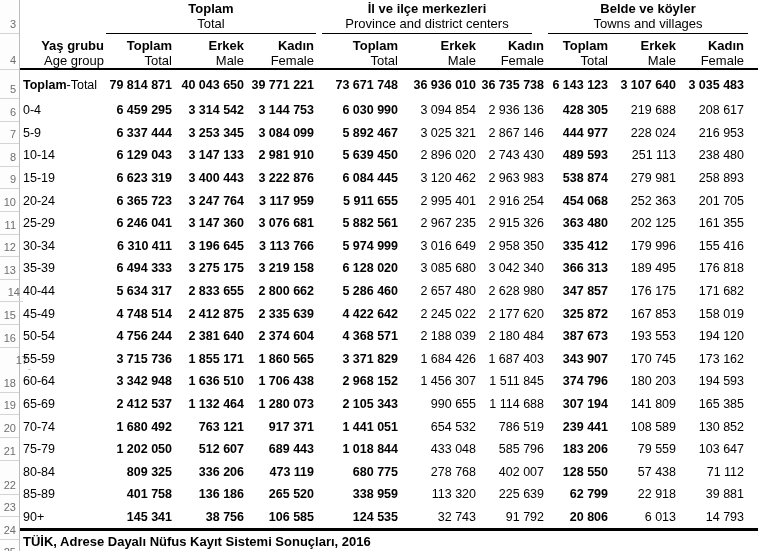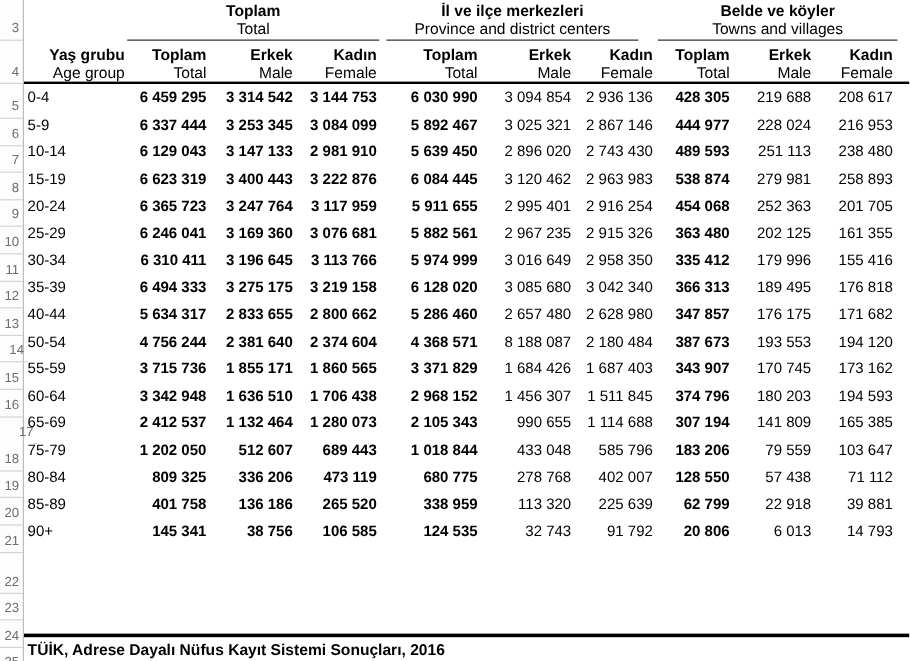--- a/index.html
+++ b/index.html
@@ -140,20 +140,32 @@
             </td>
             <td class="sub">
               <div class="ln bold">Erkek</div>
               <div class="ln">Male</div>
             </td>
             <td class="sub">
               <div class="ln bold">Kadın</div>
               <div class="ln">Female</div>
             </td>
           </tr>
+          <tr class="h5">
+            <td class="age"><span class="bold">Toplam</span><span class="reg">-Total</span></td>
+            <td class="num b">79 814 871</td>
+            <td class="num b">40 043 650</td>
+            <td class="num b">39 771 221</td>
+            <td class="num b">73 671 748</td>
+            <td class="num b">36 936 010</td>
+            <td class="num b">36 735 738</td>
+            <td class="num b">6 143 123</td>
+            <td class="num b">3 107 640</td>
+            <td class="num b">3 035 483</td>
+          </tr>
           <tr class="hd">
             <td class="age">0-4</td>
             <td class="num b">6 459 295</td>
             <td class="num b">3 314 542</td>
             <td class="num b">3 144 753</td>
             <td class="num b">6 030 990</td>
             <td class="num">3 094 854</td>
             <td class="num">2 936 136</td>
             <td class="num b">428 305</td>
             <td class="num">219 688</td>
@@ -203,21 +215,21 @@
             <td class="num b">5 911 655</td>
             <td class="num">2 995 401</td>
             <td class="num">2 916 254</td>
             <td class="num b">454 068</td>
             <td class="num">252 363</td>
             <td class="num">201 705</td>
           </tr>
           <tr class="hd">
             <td class="age">25-29</td>
             <td class="num b">6 246 041</td>
-            <td class="num b">3 169 360</td>
+            <td class="num b">3 147 360</td>
             <td class="num b">3 076 681</td>
             <td class="num b">5 882 561</td>
             <td class="num">2 967 235</td>
             <td class="num">2 915 326</td>
             <td class="num b">363 480</td>
             <td class="num">202 125</td>
             <td class="num">161 355</td>
           </tr>
           <tr class="hd">
             <td class="age">30-34</td>
@@ -249,26 +261,38 @@
             <td class="num b">2 833 655</td>
             <td class="num b">2 800 662</td>
             <td class="num b">5 286 460</td>
             <td class="num">2 657 480</td>
             <td class="num">2 628 980</td>
             <td class="num b">347 857</td>
             <td class="num">176 175</td>
             <td class="num">171 682</td>
           </tr>
           <tr class="hd">
+            <td class="age">45-49</td>
+            <td class="num b">4 748 514</td>
+            <td class="num b">2 412 875</td>
+            <td class="num b">2 335 639</td>
+            <td class="num b">4 422 642</td>
+            <td class="num">2 245 022</td>
+            <td class="num">2 177 620</td>
+            <td class="num b">325 872</td>
+            <td class="num">167 853</td>
+            <td class="num">158 019</td>
+          </tr>
+          <tr class="hd">
             <td class="age">50-54</td>
             <td class="num b">4 756 244</td>
             <td class="num b">2 381 640</td>
             <td class="num b">2 374 604</td>
             <td class="num b">4 368 571</td>
-            <td class="num">8 188 087</td>
+            <td class="num">2 188 039</td>
             <td class="num">2 180 484</td>
             <td class="num b">387 673</td>
             <td class="num">193 553</td>
             <td class="num">194 120</td>
           </tr>
           <tr class="hd">
             <td class="age">55-59</td>
             <td class="num b">3 715 736</td>
             <td class="num b">1 855 171</td>
             <td class="num b">1 860 565</td>
@@ -297,20 +321,32 @@
             <td class="num b">1 132 464</td>
             <td class="num b">1 280 073</td>
             <td class="num b">2 105 343</td>
             <td class="num">990 655</td>
             <td class="num">1 114 688</td>
             <td class="num b">307 194</td>
             <td class="num">141 809</td>
             <td class="num">165 385</td>
           </tr>
           <tr class="hd">
+            <td class="age">70-74</td>
+            <td class="num b">1 680 492</td>
+            <td class="num b">763 121</td>
+            <td class="num b">917 371</td>
+            <td class="num b">1 441 051</td>
+            <td class="num">654 532</td>
+            <td class="num">786 519</td>
+            <td class="num b">239 441</td>
+            <td class="num">108 589</td>
+            <td class="num">130 852</td>
+          </tr>
+          <tr class="hd">
             <td class="age">75-79</td>
             <td class="num b">1 202 050</td>
             <td class="num b">512 607</td>
             <td class="num b">689 443</td>
             <td class="num b">1 018 844</td>
             <td class="num">433 048</td>
             <td class="num">585 796</td>
             <td class="num b">183 206</td>
             <td class="num">79 559</td>
             <td class="num">103 647</td>

